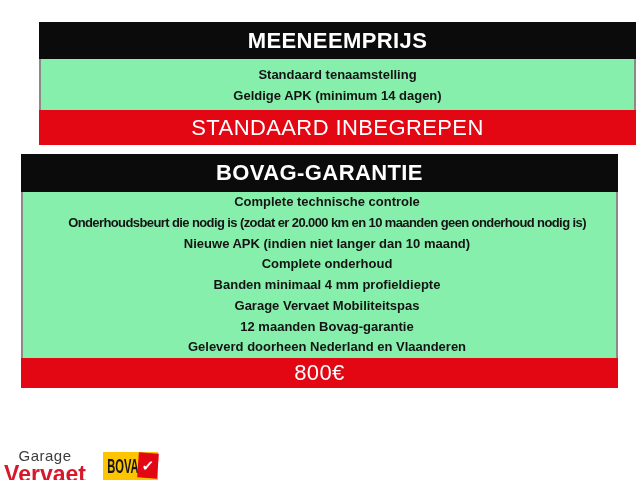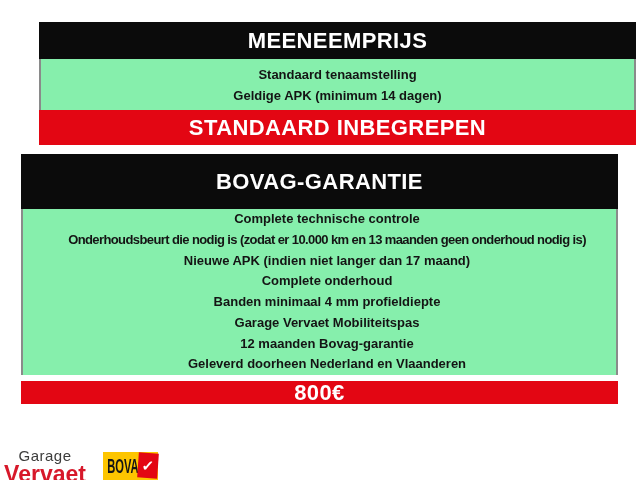--- a/index.html
+++ b/index.html
@@ -13,44 +13,44 @@
   .block { position:absolute; left:21px; width:597px; }
   .block1 { top:22px;margin-left:18px; }
   .block2 { top:154px; }
 
   .hdr {
     background:var(--black,#0b0b0b); color:#ffffff;
     font-weight:bold; font-size:22px; letter-spacing:0.4px;
     display:flex; align-items:center; justify-content:center;
   }
   .block1 .hdr { height:37px; }
-  .block2 .hdr { height:55px; }
+  .block2 .hdr { height:38px; }
 
   .body {
     box-sizing:border-box;
     border-left:2px solid var(--border_gray,#8a8a8a);
     border-right:2px solid var(--border_gray,#8a8a8a);
     background:#86efac;
     display:flex; flex-direction:column; justify-content:center;
     text-align:center; font-weight:bold; color:#141414; font-size:13px;
     overflow:hidden;
   }
   .body1 { height:51px; }
   .body2 { height:166px; }
   .body1 .line { line-height:21px; }
   .body2 .line { line-height:20.75px; white-space:nowrap;padding-left:15px; }
   .line.tight { letter-spacing:-0.6px; }
 
   .bar {
     background:var(--red,#e30613); color:#ffffff;
-    font-weight:bold; font-size:22px; letter-spacing:0.4px;
+    font-weight:normal; font-size:22px; letter-spacing:0.4px;
     display:flex; align-items:center; justify-content:center;
   }
   .block1 .bar { height:35px; }
-  .block2 .bar { height:23px;margin-top:6px; }
+  .block2 .bar { height:30px; }
 
   .logos {
     position:absolute; top:412px; left:0; width:640px;
     display:flex; justify-content:flex-start; align-items:flex-start; gap:13px;margin-top:37px;
   }
 
   
   .gv-logo { width:90px; text-align:center; }
   .gv-garage { color:var(--garage_gray,#3c3c3b); font-size:15px; line-height:14px; letter-spacing:0.5px; }
   .gv-vervaet { color:var(--vervaet_red,#d7182a); font-weight:bold; font-size:23px; line-height:22px; }
@@ -93,22 +93,22 @@
       <div class="line">Standaard tenaamstelling</div>
       <div class="line">Geldige APK (minimum 14 dagen)</div>
     </div>
     <div class="bar">STANDAARD INBEGREPEN</div>
   </section>
 
   <section class="block block2">
     <header class="hdr">BOVAG-GARANTIE</header>
     <div class="body body2">
       <div class="line">Complete technische controle</div>
-      <div class="line tight">Onderhoudsbeurt die nodig is (zodat er 10.000 km en 13 maanden geen onderhoud nodig is)</div>
-      <div class="line">Nieuwe APK (indien niet langer dan 17 maand)</div>
+      <div class="line tight">Onderhoudsbeurt die nodig is (zodat er 20.000 km en 10 maanden geen onderhoud nodig is)</div>
+      <div class="line">Nieuwe APK (indien niet langer dan 10 maand)</div>
       <div class="line">Complete onderhoud</div>
       <div class="line">Banden minimaal 4 mm profieldiepte</div>
       <div class="line">Garage Vervaet Mobiliteitspas</div>
       <div class="line">12 maanden Bovag-garantie</div>
       <div class="line">Geleverd doorheen Nederland en Vlaanderen</div>
     </div>
     <div class="bar">800€</div>
   </section>
 
   <footer class="logos">

